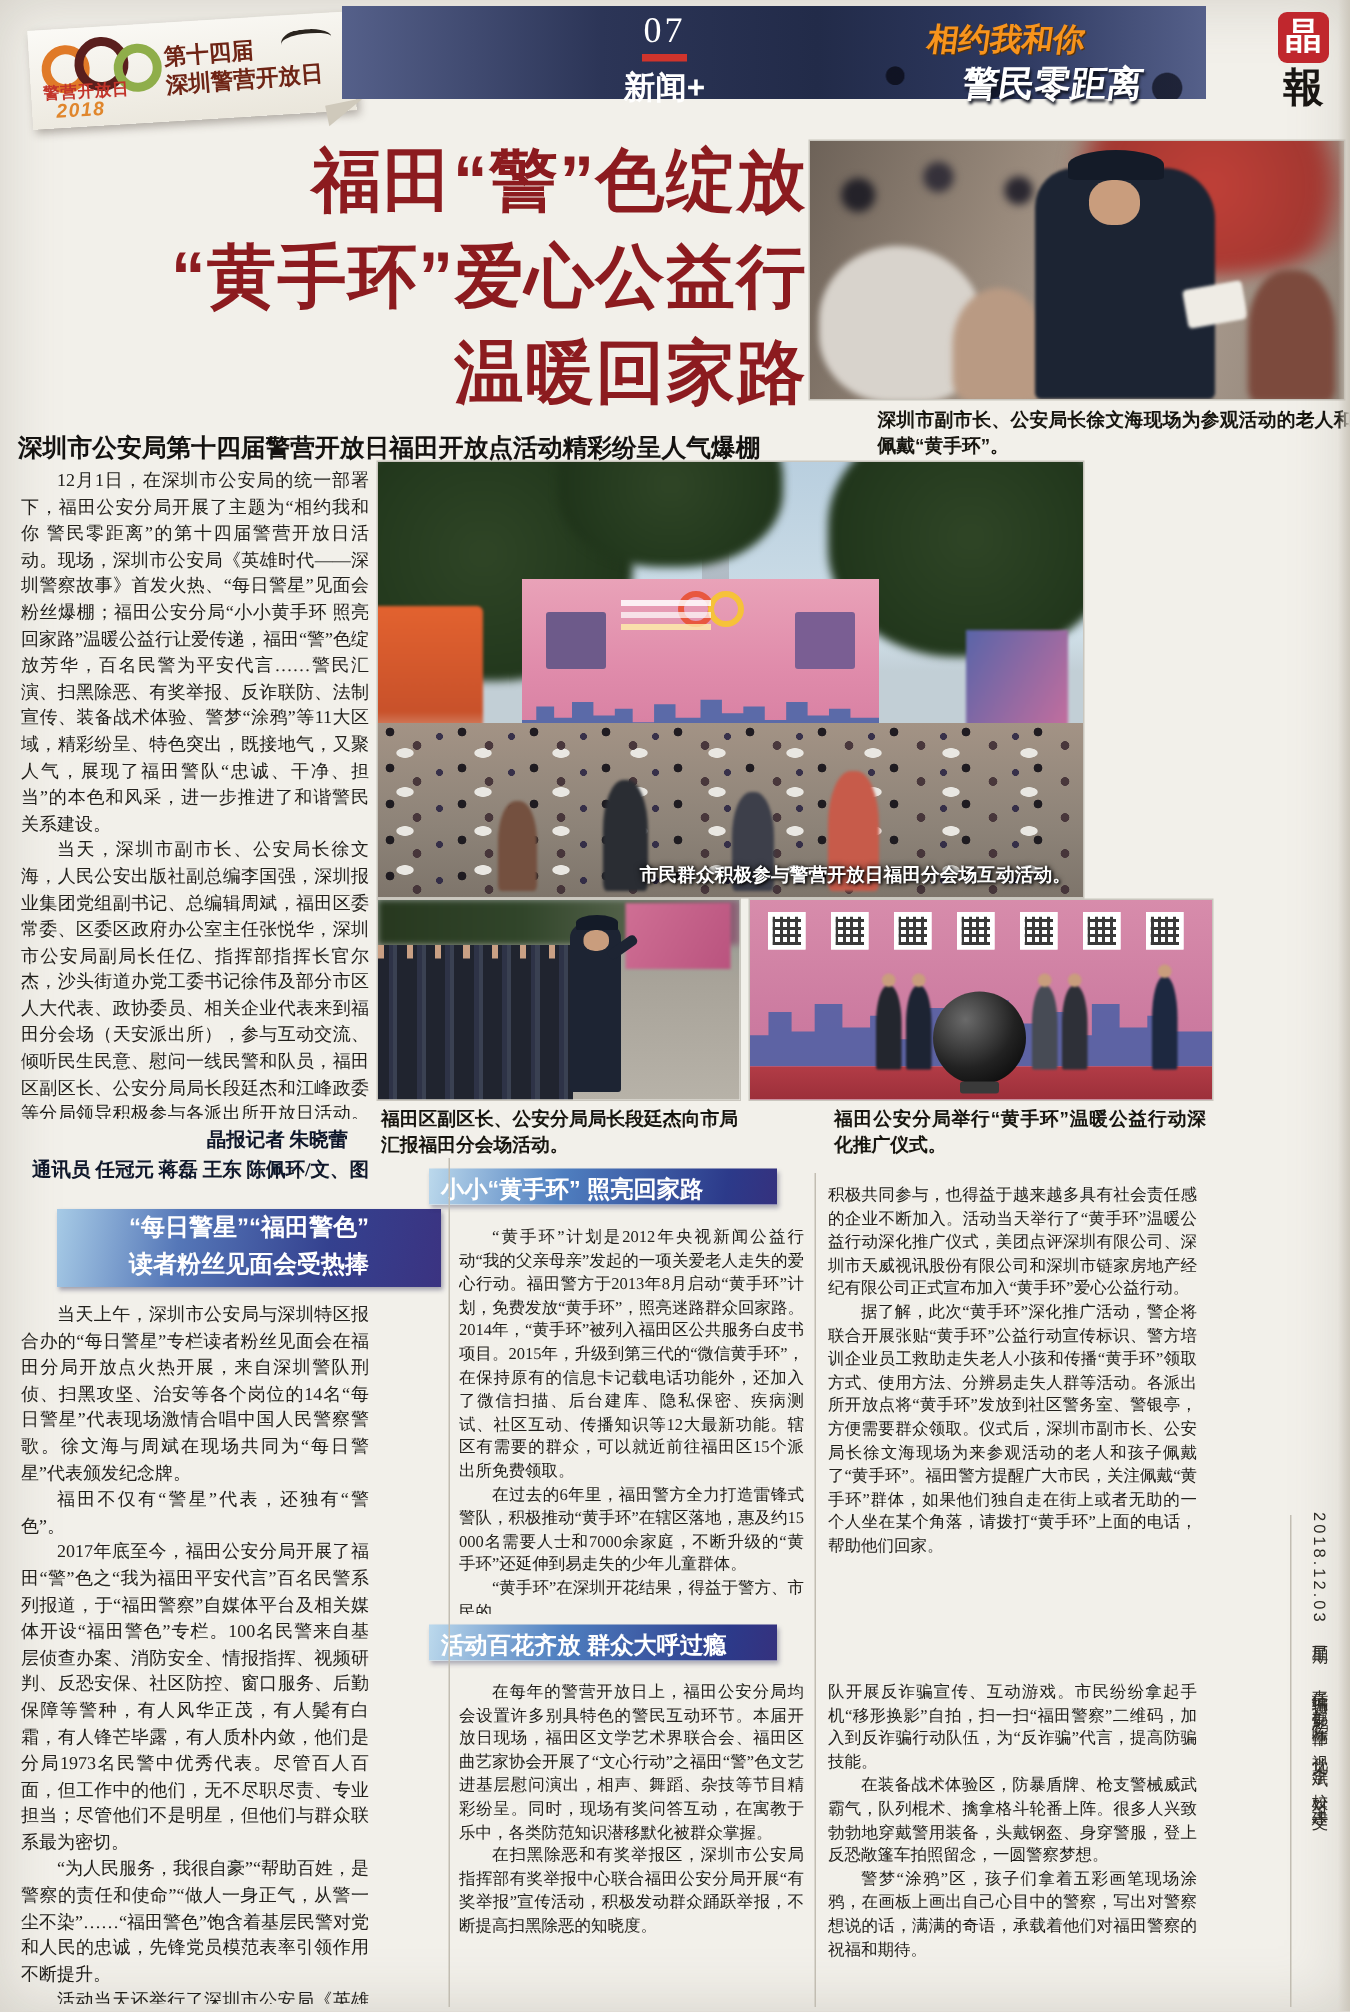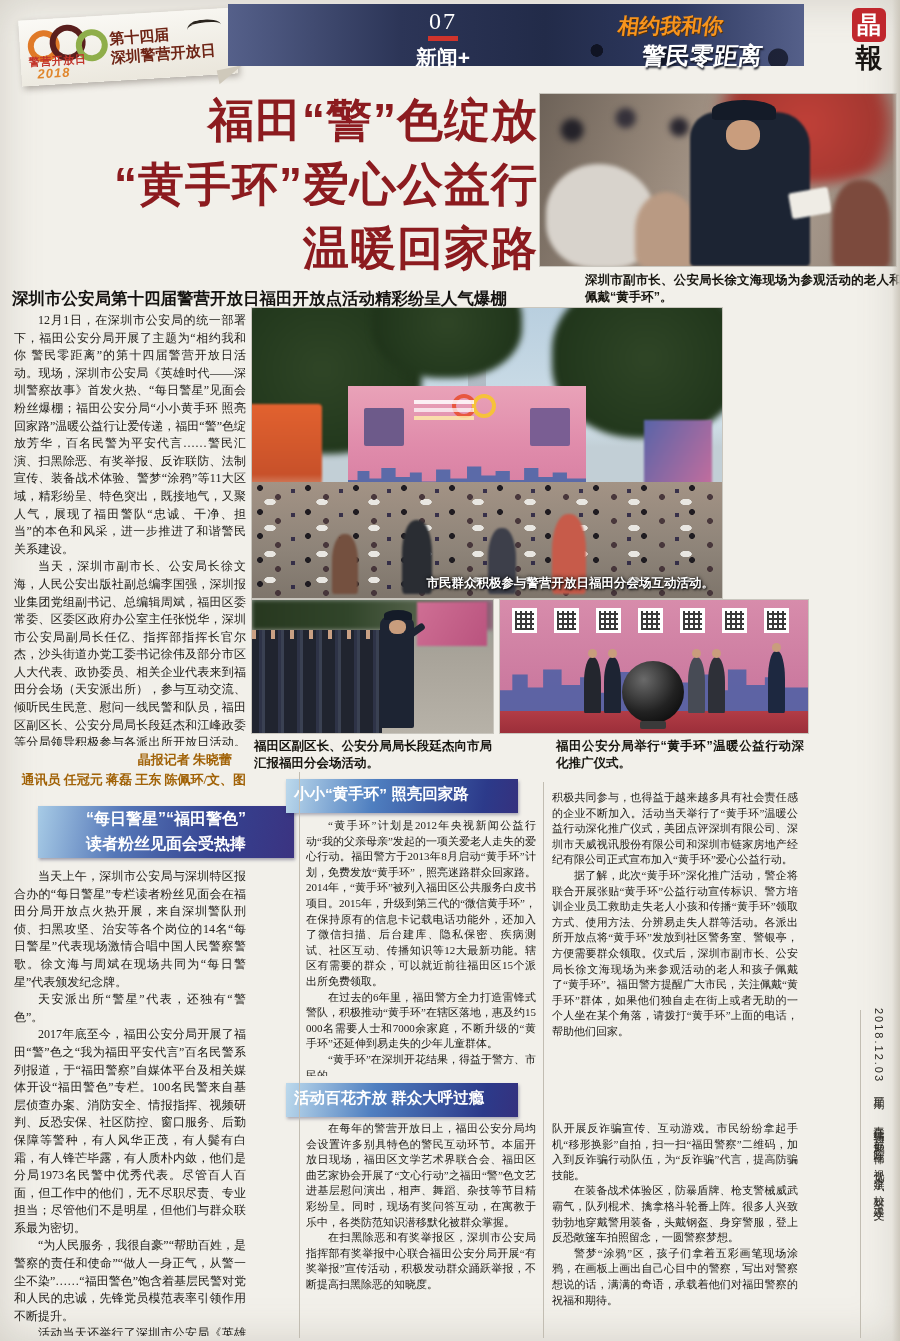--- a/index.html
+++ b/index.html
@@ -143,28 +143,28 @@
   .ph4 .fig.g3{left:188px;background:#474b55;}
   .ph4 .fig.g4{left:208px;background:#2e3038;}
   .ph4 .fig.g5{left:268px;background:#1d2840;height:62px;}
   
   .caption{position:absolute;font-family:"Liberation Sans",sans-serif;font-weight:bold;
     font-size:12.5px;line-height:17px;color:#17150f;text-align:justify;}
   .col{position:absolute;font-size:12px;line-height:17.6px;text-align:justify;word-break:break-all;color:#22201c;}
   .col p{margin:0;text-indent:2em;}
   .col p.no-indent{text-indent:0;}
   .col-small{font-size:11px;line-height:15.6px;}
-  .byline{position:absolute;left:14px;top:750px;width:232px;font-weight:bold;font-size:13px;line-height:20px;color:#a16207;}
+  .byline{position:absolute;left:14px;top:750px;width:232px;font-weight:bold;font-size:13px;line-height:20px;color:#0f172a;}
   .byline .b1{text-align:right;padding-right:14px;}
   .byline .b2{text-align:right;}
   .bluebox{position:absolute;left:38px;top:806px;width:256px;height:52px;
     background:linear-gradient(100deg,#a7cbe6 0%,#5577b8 32%,#34418f 70%,#3b3381 100%);
     color:#fff;font-family:"Liberation Sans",sans-serif;font-weight:bold;font-size:16px;
     text-align:center;line-height:25px;box-shadow:1px 2px 3px rgba(40,40,80,.4);}
-  .secbar{position:absolute;width:232px;height:34px;left:286px;
+  .secbar{position:absolute;width:232px;height:24px;left:286px;
     background:linear-gradient(100deg,#bcd9ec 0%,#4f7fc0 38%,#2c3a8a 85%,#35317e 100%);
     color:#fff;font-family:"Liberation Sans",sans-serif;font-weight:bold;font-size:15.5px;
     line-height:30px;padding-left:8px;box-sizing:border-box;box-shadow:1px 2px 3px rgba(40,40,80,.35);}
   .vrule{position:absolute;width:1px;background:#c2bdb2;}
   .sidebar-v{position:absolute;right:14px;top:1008px;height:330px;
     writing-mode:vertical-rl;font-family:"Liberation Sans",sans-serif;
     font-size:11px;letter-spacing:2px;color:#2b2923;}
   .sidebar-v .ed{margin-top:18px;}
   .edge{position:absolute;top:0;bottom:0;width:8px;background:linear-gradient(90deg,transparent,#cdc8bd);right:0;}
 </style>
@@ -289,21 +289,21 @@
   </div>
   <div class="caption" style="left:556px;top:738px;width:248px;">福田公安分局举行“黄手环”温暖公益行动深化推广仪式。</div>
   <div class="caption" style="left:254px;top:738px;width:238px;">福田区副区长、公安分局局长段廷杰向市局汇报福田分会场活动。</div>
 
   <div class="bluebox">
     <div>“每日警星”“福田警色”</div>
     <div>读者粉丝见面会受热捧</div>
   </div>
   <div class="col" style="left:14px;top:868px;width:232px;height:468px;overflow:hidden;">
     <p>当天上午，深圳市公安局与深圳特区报合办的“每日警星”专栏读者粉丝见面会在福田分局开放点火热开展，来自深圳警队刑侦、扫黑攻坚、治安等各个岗位的14名“每日警星”代表现场激情合唱中国人民警察警歌。徐文海与周斌在现场共同为“每日警星”代表颁发纪念牌。</p>
-    <p>天安派出所“警星”代表，还独有“警色”。</p>
+    <p>福田不仅有“警星”代表，还独有“警色”。</p>
     <p>2017年底至今，福田公安分局开展了福田“警”色之“我为福田平安代言”百名民警系列报道，于“福田警察”自媒体平台及相关媒体开设“福田警色”专栏。100名民警来自基层侦查办案、消防安全、情报指挥、视频研判、反恐安保、社区防控、窗口服务、后勤保障等警种，有人风华正茂，有人鬓有白霜，有人锋芒毕露，有人质朴内敛，他们是分局1973名民警中优秀代表。尽管百人百面，但工作中的他们，无不尽职尽责、专业担当；尽管他们不是明星，但他们与群众联系最为密切。</p>
     <p>“为人民服务，我很自豪”“帮助百姓，是警察的责任和使命”“做人一身正气，从警一尘不染”……“福田警色”饱含着基层民警对党和人民的忠诚，先锋党员模范表率引领作用不断提升。</p>
     <p>活动当天还举行了深圳市公安局《英雄时代——深圳警察故事》首发暨签名赠书仪式，作为深圳公安史上首部报告文学作品，该书浓墨重彩地记录下了深圳警察无悔奉献、能征善战的奋斗历程。</p>
   </div>
 
   <div class="secbar" style="top:779px;">小小“黄手环” 照亮回家路</div>
   <div class="col col-small" style="left:306px;top:818px;width:230px;height:258px;overflow:hidden;">
     <p>“黄手环”计划是2012年央视新闻公益行动“我的父亲母亲”发起的一项关爱老人走失的爱心行动。福田警方于2013年8月启动“黄手环”计划，免费发放“黄手环”，照亮迷路群众回家路。2014年，“黄手环”被列入福田区公共服务白皮书项目。2015年，升级到第三代的“微信黄手环”，在保持原有的信息卡记载电话功能外，还加入了微信扫描、后台建库、隐私保密、疾病测试、社区互动、传播知识等12大最新功能。辖区有需要的群众，可以就近前往福田区15个派出所免费领取。</p>
     <p>在过去的6年里，福田警方全力打造雷锋式警队，积极推动“黄手环”在辖区落地，惠及约15000名需要人士和7000余家庭，不断升级的“黄手环”还延伸到易走失的少年儿童群体。</p>
     <p>“黄手环”在深圳开花结果，得益于警方、市民的</p>

